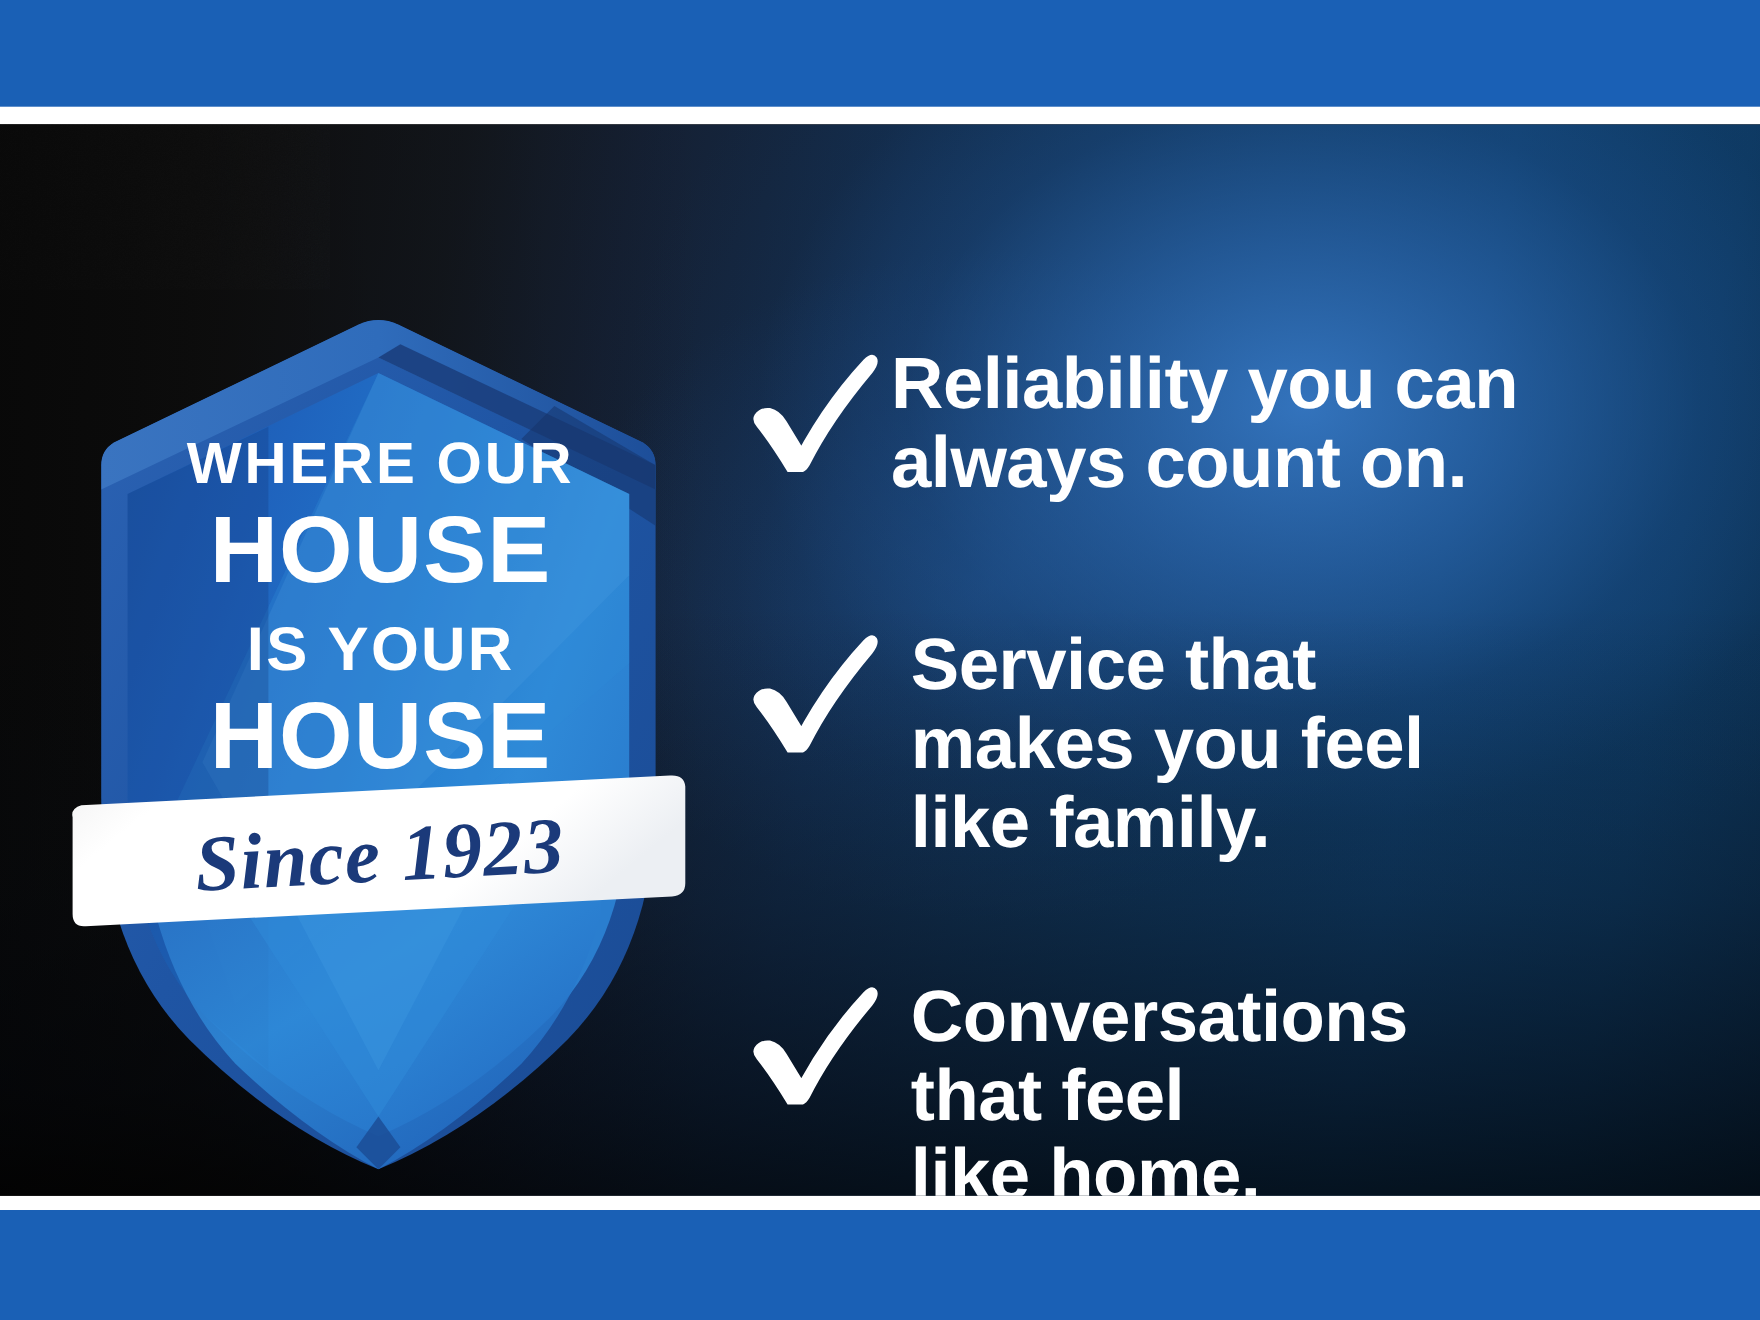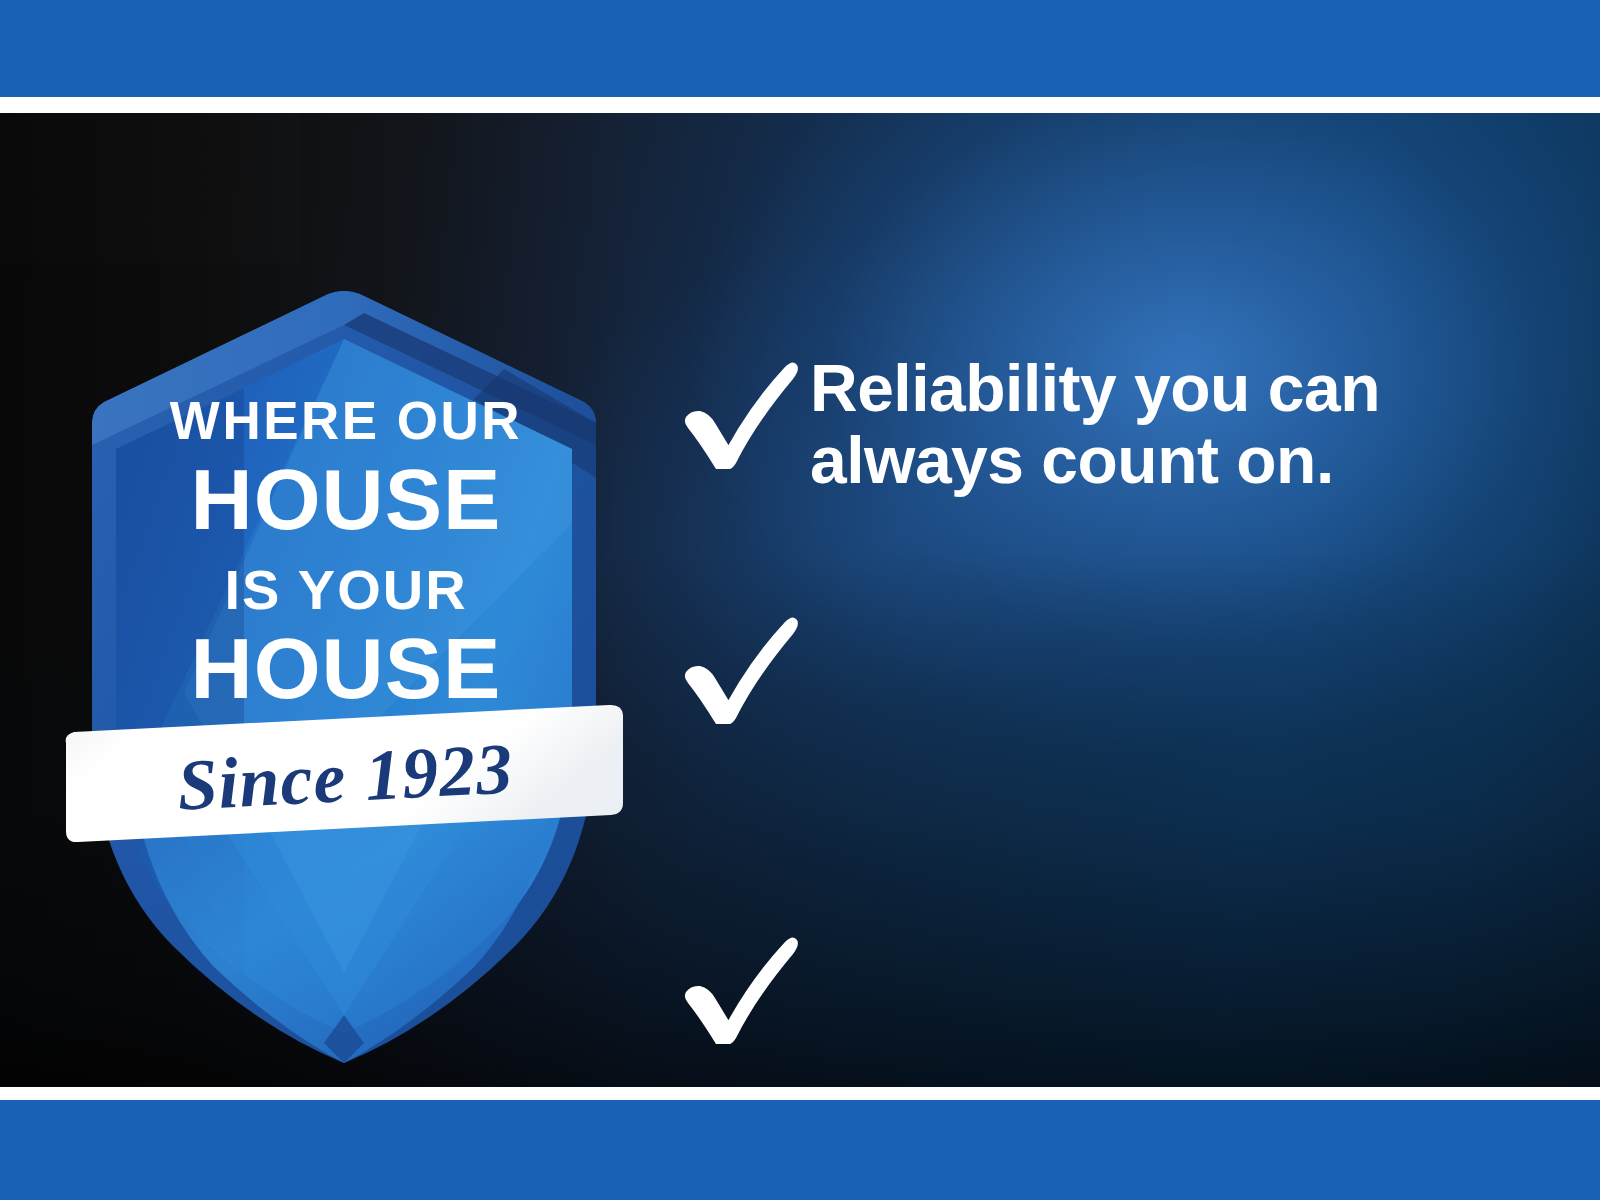--- a/index.html
+++ b/index.html
@@ -123,21 +123,20 @@
     left: 660px;
     top: 113px;
     width: 900px;
     height: 974px;
   }
   .check-row {
     position: absolute;
     left: 0;
     display: flex;
     align-items: flex-start;
-    margin-top: 40px;
   }
   #row-0 { top: 85px;  }
   #row-1 { top: 340px; }
   #row-2 { top: 660px; }
 
   .check-icon {
     flex: 0 0 auto;
     width: 140px;
     height: 120px;
     margin-right: 10px;
@@ -331,20 +330,23 @@
                      Q 23 71 26 66 Z
                      M 70 118
                      L 56 118
                      Q 84 60 125 16
                      Q 133 8 137 14
                      Q 140 19 133 28
                      Q 96 72 76 112
                      Q 73 117 70 118 Z" fill="#ffffff"></path>
           </svg>
         </div>
+        <div class="check-text">Service that
+makes you feel
+like family.</div>
       </div>
 
       <div class="check-row" id="row-2">
         <div class="check-icon">
           <svg viewBox="0 0 140 120" xmlns="http://www.w3.org/2000/svg">
             <path d="M 26 66
                      Q 31 59 40 60
                      Q 49 62 55 72
                      L 72 100
                      L 70 118
@@ -353,20 +355,23 @@
                      Q 23 71 26 66 Z
                      M 70 118
                      L 56 118
                      Q 84 60 125 16
                      Q 133 8 137 14
                      Q 140 19 133 28
                      Q 96 72 76 112
                      Q 73 117 70 118 Z" fill="#ffffff"></path>
           </svg>
         </div>
+        <div class="check-text">Conversations
+that feel
+like home.</div>
       </div>
 
     </div>
 
   </div>
 
   <div id="bar-bottom" class="brand-bar"></div>
 
 </div>
 

